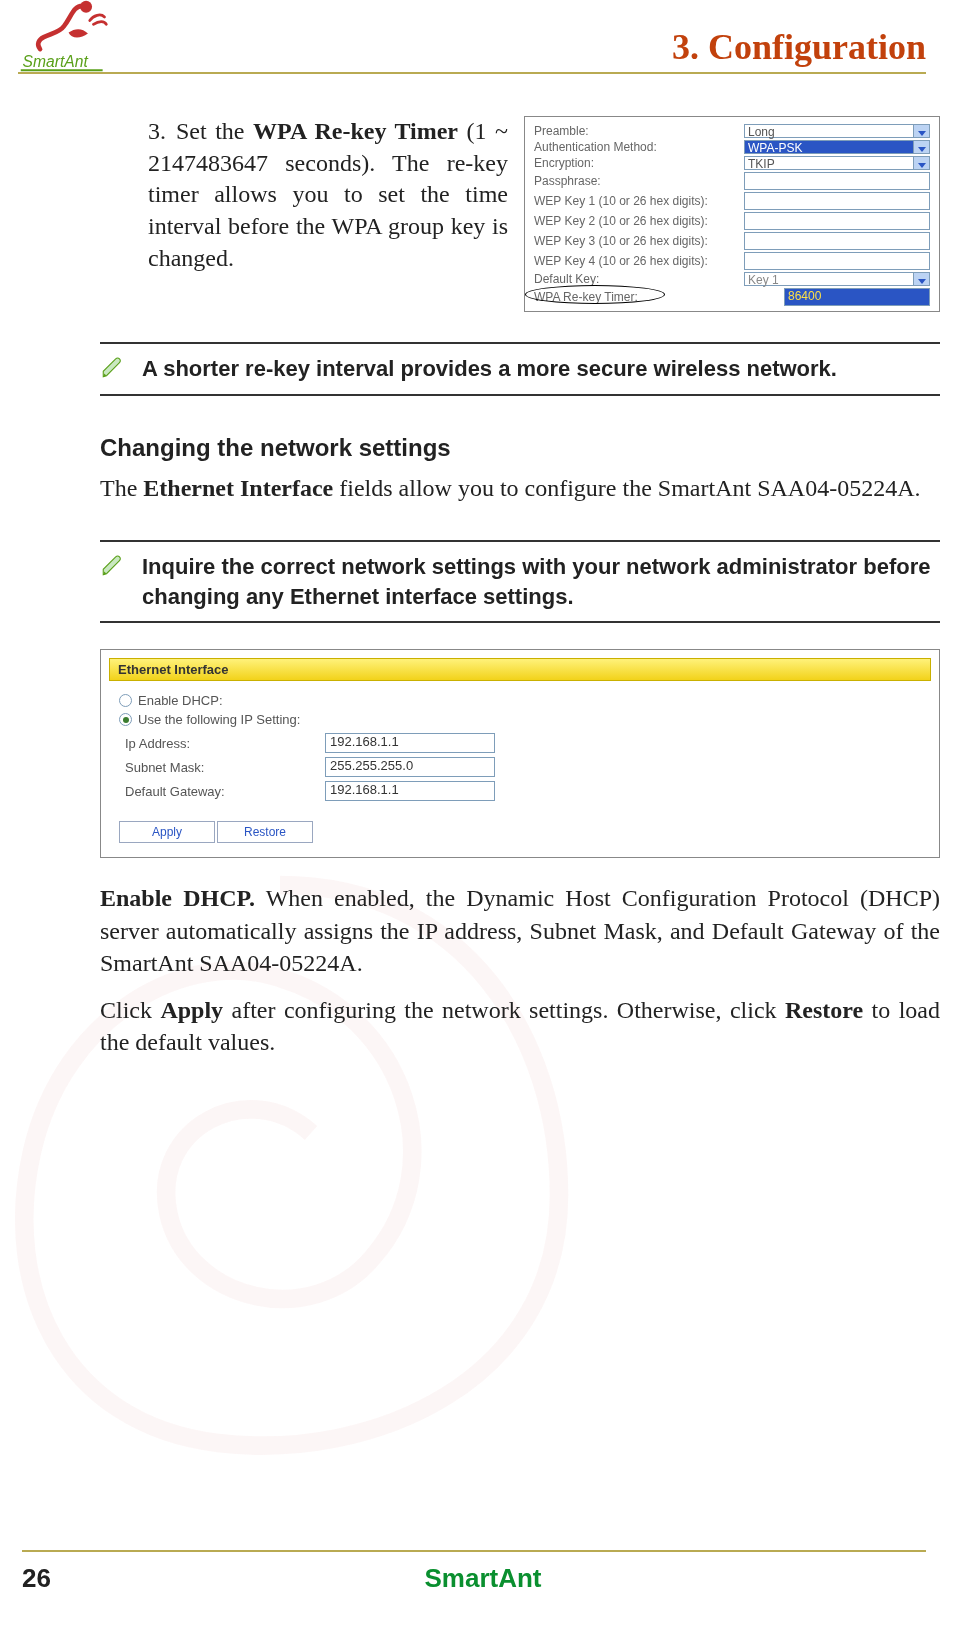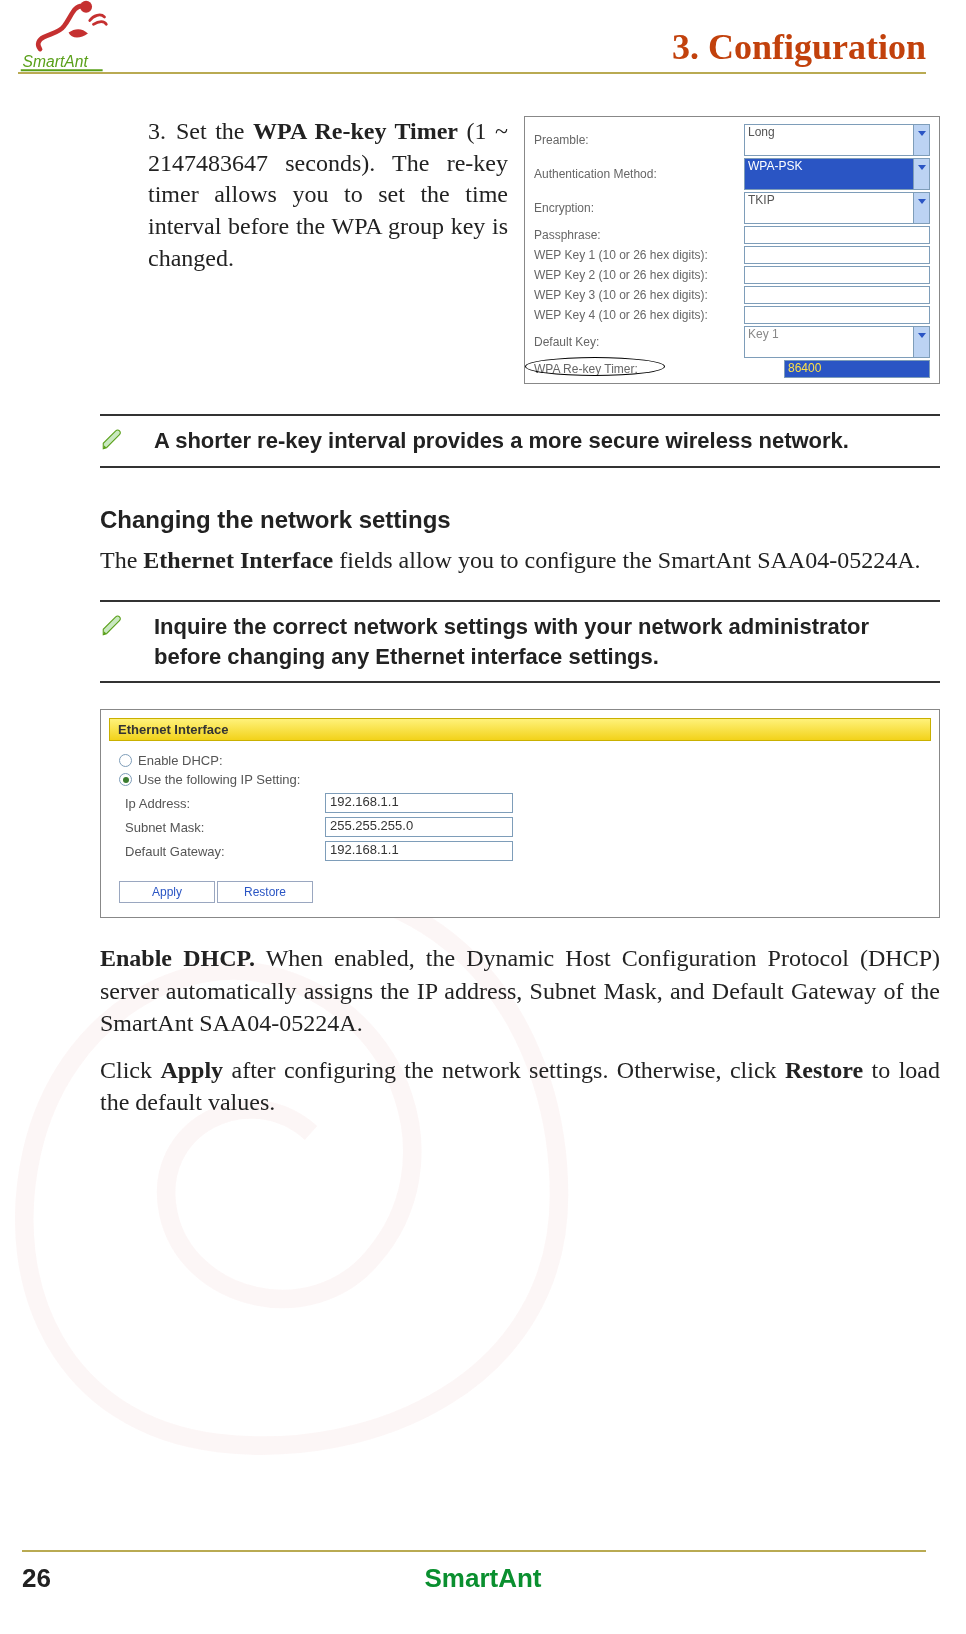--- a/index.html
+++ b/index.html
@@ -10,42 +10,42 @@
   .header-line { position: absolute; top: 72px; left: 18px; right: 40px; height: 2px; background: #b9aa52; z-index: 1; }
   .chapter { position: absolute; top: 26px; right: 40px; font-family: Liberation Serif, serif; font-weight: 700; font-size: 36px; color: #c2410c; }
   .content { position: relative; z-index: 2; margin-left: 78px; margin-top: 92px; width: 840px; }
   .step3 { display: flex; gap: 16px; }
   .step3-text { flex: 0 0 360px; font-size: 24px; line-height: 1.32; text-align: justify; margin-left: 48px; }
   .step3-text .num { display: inline-block; width: 28px; }
   .shot { flex: 1; border: 1px solid #888; background: #fff; padding: 6px 6px 4px 6px; font-family: Tahoma, Arial, sans-serif; font-size: 12px; color: #555; }
   .shot table { width: 100%; border-collapse: collapse; }
   .shot td { padding: 1px 3px; }
   .shot td.lab { width: 210px; color: #666; }
-  .shot .sel { border: 1px solid #7e9db9; background: #fff; height: 32px; padding: 0 3px; position: relative; }
+  .shot .sel { border: 1px solid #7e9db9; background: #fff; height: 14px; padding: 0 3px; position: relative; }
   .shot .sel.hl { background: #2a55c4; color: #ffffff; }
   .shot .sel .arr { position: absolute; right: 0; top: 0; bottom: 0; width: 16px; background: #bcd3f3; border-left: 1px solid #7e9db9; }
   .shot .sel .arr::after { content: ""; position: absolute; left: 4px; top: 6px; border-left: 4px solid transparent; border-right: 4px solid transparent; border-top: 5px solid #2a55c4; }
   .shot .inp { border: 1px solid #7e9db9; background: #fff; height: 18px; padding: 0 3px; }
   .shot .inp.hl { background: #2a55c4; color: #fde047; margin-left: 40px; }
   .circle-label { position: relative; }
   .circle-label span.ov { position: absolute; left: -6px; top: -2px; width: 140px; height: 19px; border: 1.5px solid #000; border-radius: 50%; }
-  .note { margin-top: 30px; border-top: 2px solid #333; border-bottom: 2px solid #333; padding: 10px 0 10px 0; display: flex; align-items: flex-start; gap: 28px; font-family: Arial, Helvetica, sans-serif; font-weight: 700; font-size: 22px; line-height: 1.35; }
+  .note { margin-top: 30px; border-top: 2px solid #333; border-bottom: 2px solid #333; padding: 10px 0 10px 0; display: flex; align-items: flex-start; gap: 16px; font-family: Arial, Helvetica, sans-serif; font-weight: 700; font-size: 22px; line-height: 1.35; }
   .pencil { flex: 0 0 26px; }
   h3.sect { margin-top: 38px; font-family: Arial, Helvetica, sans-serif; font-weight: 700; font-size: 24px; }
   p.body { margin-top: 10px; font-size: 24px; line-height: 1.35; text-align: justify; }
   .eth-shot { margin-top: 26px; border: 1px solid #888; background: #fff; padding: 8px; font-family: Tahoma, Arial, sans-serif; font-size: 13px; color: #555; width: 100%; }
   .eth-shot .bar { background: linear-gradient(#fff27a,#f2d21a); border: 1px solid #c9b000; padding: 3px 8px; font-weight: 700; color: #333; font-size: 13px; }
   .eth-shot .inner { padding: 12px 10px 6px 10px; }
   .radio { display: flex; align-items: center; gap: 6px; margin-bottom: 4px; }
   .radio .dot { width: 13px; height: 13px; border: 1px solid #7e9db9; border-radius: 50%; background: #fff; display: inline-flex; align-items: center; justify-content: center; }
   .radio .dot.on::after { content: ""; width: 6px; height: 6px; border-radius: 50%; background: #3b7d2f; }
   .eth-shot table.frm { margin-top: 4px; border-collapse: collapse; }
   .eth-shot table.frm td { padding: 2px 6px; }
   .eth-shot table.frm td.lab { width: 200px; }
-  .eth-shot .inp2 { border: 1px solid #7e9db9; width: 188px; height: 20px; padding: 0 4px; background: #fff; color: #333; }
+  .eth-shot .inp2 { border: 1px solid #7e9db9; width: 170px; height: 20px; padding: 0 4px; background: #fff; color: #333; }
   .eth-shot .btnrow { margin-top: 18px; display: flex; gap: 2px; }
   .eth-shot .btn { border: 1px solid #9aa7c0; background: #fff; padding: 3px 20px; font-family: Tahoma, Arial, sans-serif; font-size: 12px; color: #2a55c4; min-width: 96px; text-align: center; }
   p.para { margin-top: 24px; font-size: 24px; line-height: 1.35; text-align: justify; }
   p.para2 { margin-top: 14px; font-size: 24px; line-height: 1.35; text-align: justify; }
   .footer-line { position: absolute; left: 22px; right: 40px; bottom: 82px; height: 2px; background: #b9aa52; }
   .pagenum { position: absolute; left: 22px; bottom: 40px; font-family: Arial, Helvetica, sans-serif; font-weight: 700; font-size: 26px; }
   .brand { position: absolute; bottom: 40px; left: 0; right: 0; text-align: center; font-family: Arial, Helvetica, sans-serif; font-weight: 700; font-size: 26px; color: #0a8f2f; }
 </style>
 </head>
 <body>
@@ -144,21 +144,21 @@
       <svg class="pencil" viewBox="0 0 24 24" width="26" height="26">
           <path d="M3 21 L6 20 L18 8 C19 7 19 5.5 18 4.5 C17 3.5 15.5 3.5 14.5 4.5 L3 16 Z" fill="#c9e8c0" stroke="#5aa01a" stroke-width="1"></path>
           <path d="M3 21 L6 20 L4 18 Z" fill="#5aa01a"></path>
         </svg>
       <div>A shorter re-key interval provides a more secure wireless network.</div>
     </div>
 
     <h3 class="sect">Changing the network settings</h3>
     <p class="body"><span>The</span> <b>Ethernet Interface</b> <span>fields allow you to configure the SmartAnt SAA04-05224A.</span></p>
 
-    <div class="note" style="margin-top:24px">
+    <div class="note" style="margin-top:36px">
       <svg class="pencil" viewBox="0 0 24 24" width="26" height="26">
           <path d="M3 21 L6 20 L18 8 C19 7 19 5.5 18 4.5 C17 3.5 15.5 3.5 14.5 4.5 L3 16 Z" fill="#c9e8c0" stroke="#5aa01a" stroke-width="1"></path>
           <path d="M3 21 L6 20 L4 18 Z" fill="#5aa01a"></path>
         </svg>
       <div>Inquire the correct network settings with your network administrator before changing any Ethernet interface settings.</div>
     </div>
 
     <div class="eth-shot">
       <div class="bar">Ethernet Interface</div>
       <div class="inner">

